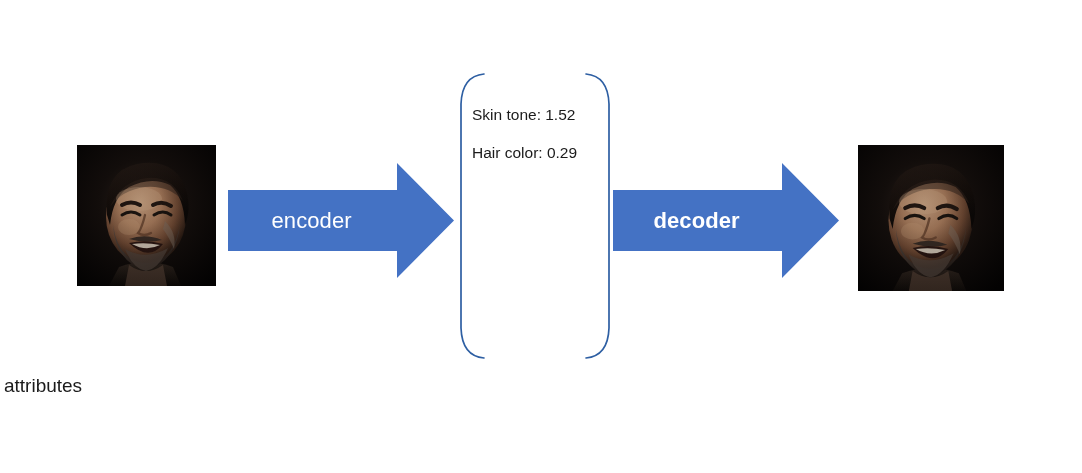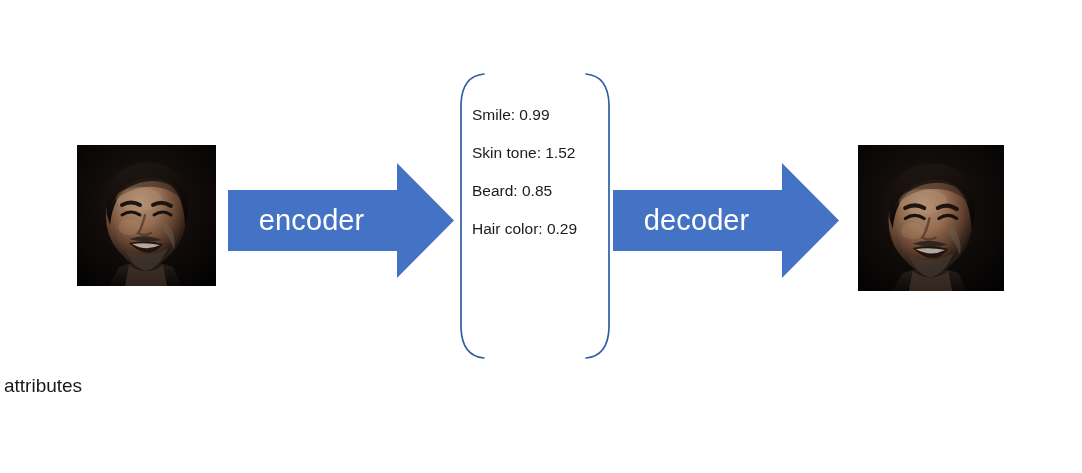--- a/index.html
+++ b/index.html
@@ -35,21 +35,21 @@
   .arrow-label {
     position: absolute;
     left: 0;
     top: 0;
     width: 74%;
     height: 100%;
     display: flex;
     align-items: center;
     justify-content: center;
     color: #ffffff;
-    font-size: 29px;
+    font-size: 22px;
     font-family: "Liberation Sans", sans-serif;
     letter-spacing: .1px;
     pointer-events: none;
   }
 
   
   #latent-block {
     position: absolute;
     left: 455px;
     top: 72px;
@@ -187,28 +187,26 @@
       </svg>
     </div>
 
     <div class="bracket" id="bracket-right">
       <svg viewBox="0 0 30 288" preserveAspectRatio="none" xmlns="http://www.w3.org/2000/svg">
         <path d="M1 2 Q23 4 24 32 L24 256 Q23 284 1 286" fill="none" stroke="#2E5FA3" stroke-width="1.7" stroke-linecap="round"></path>
       </svg>
     </div>
 
     <div id="latent-list">
-      <div class="latent-item">Smile: 0.99</div>
       <div class="latent-item">Skin tone: 1.52</div>
-      <div class="latent-item">Beard: 0.85</div>
       <div class="latent-item">Hair color: 0.29</div>
     </div>
   </div>
 
-  <div class="arrow" id="decoder-arrow" style="left:613px; top:163px; width:226px; height:115px;">
+  <div class="arrow" id="decoder-arrow" style="left:613px; top:163px; width:226px; height:115px;font-weight:bold;">
     <svg viewBox="0 0 226 115" preserveAspectRatio="none" xmlns="http://www.w3.org/2000/svg">
       <polygon points="0,27 169,27 169,0 226,57.5 169,115 169,88 0,88" fill="#4472C4"></polygon>
     </svg>
     <div class="arrow-label">decoder</div>
   </div>
 
   <div class="face" id="face-output" style="left:858px; top:145px; width:146px; height:146px;">
     <div class="svgwrap">
       <svg viewBox="0 0 139 141" preserveAspectRatio="none" xmlns="http://www.w3.org/2000/svg">
         <defs>

